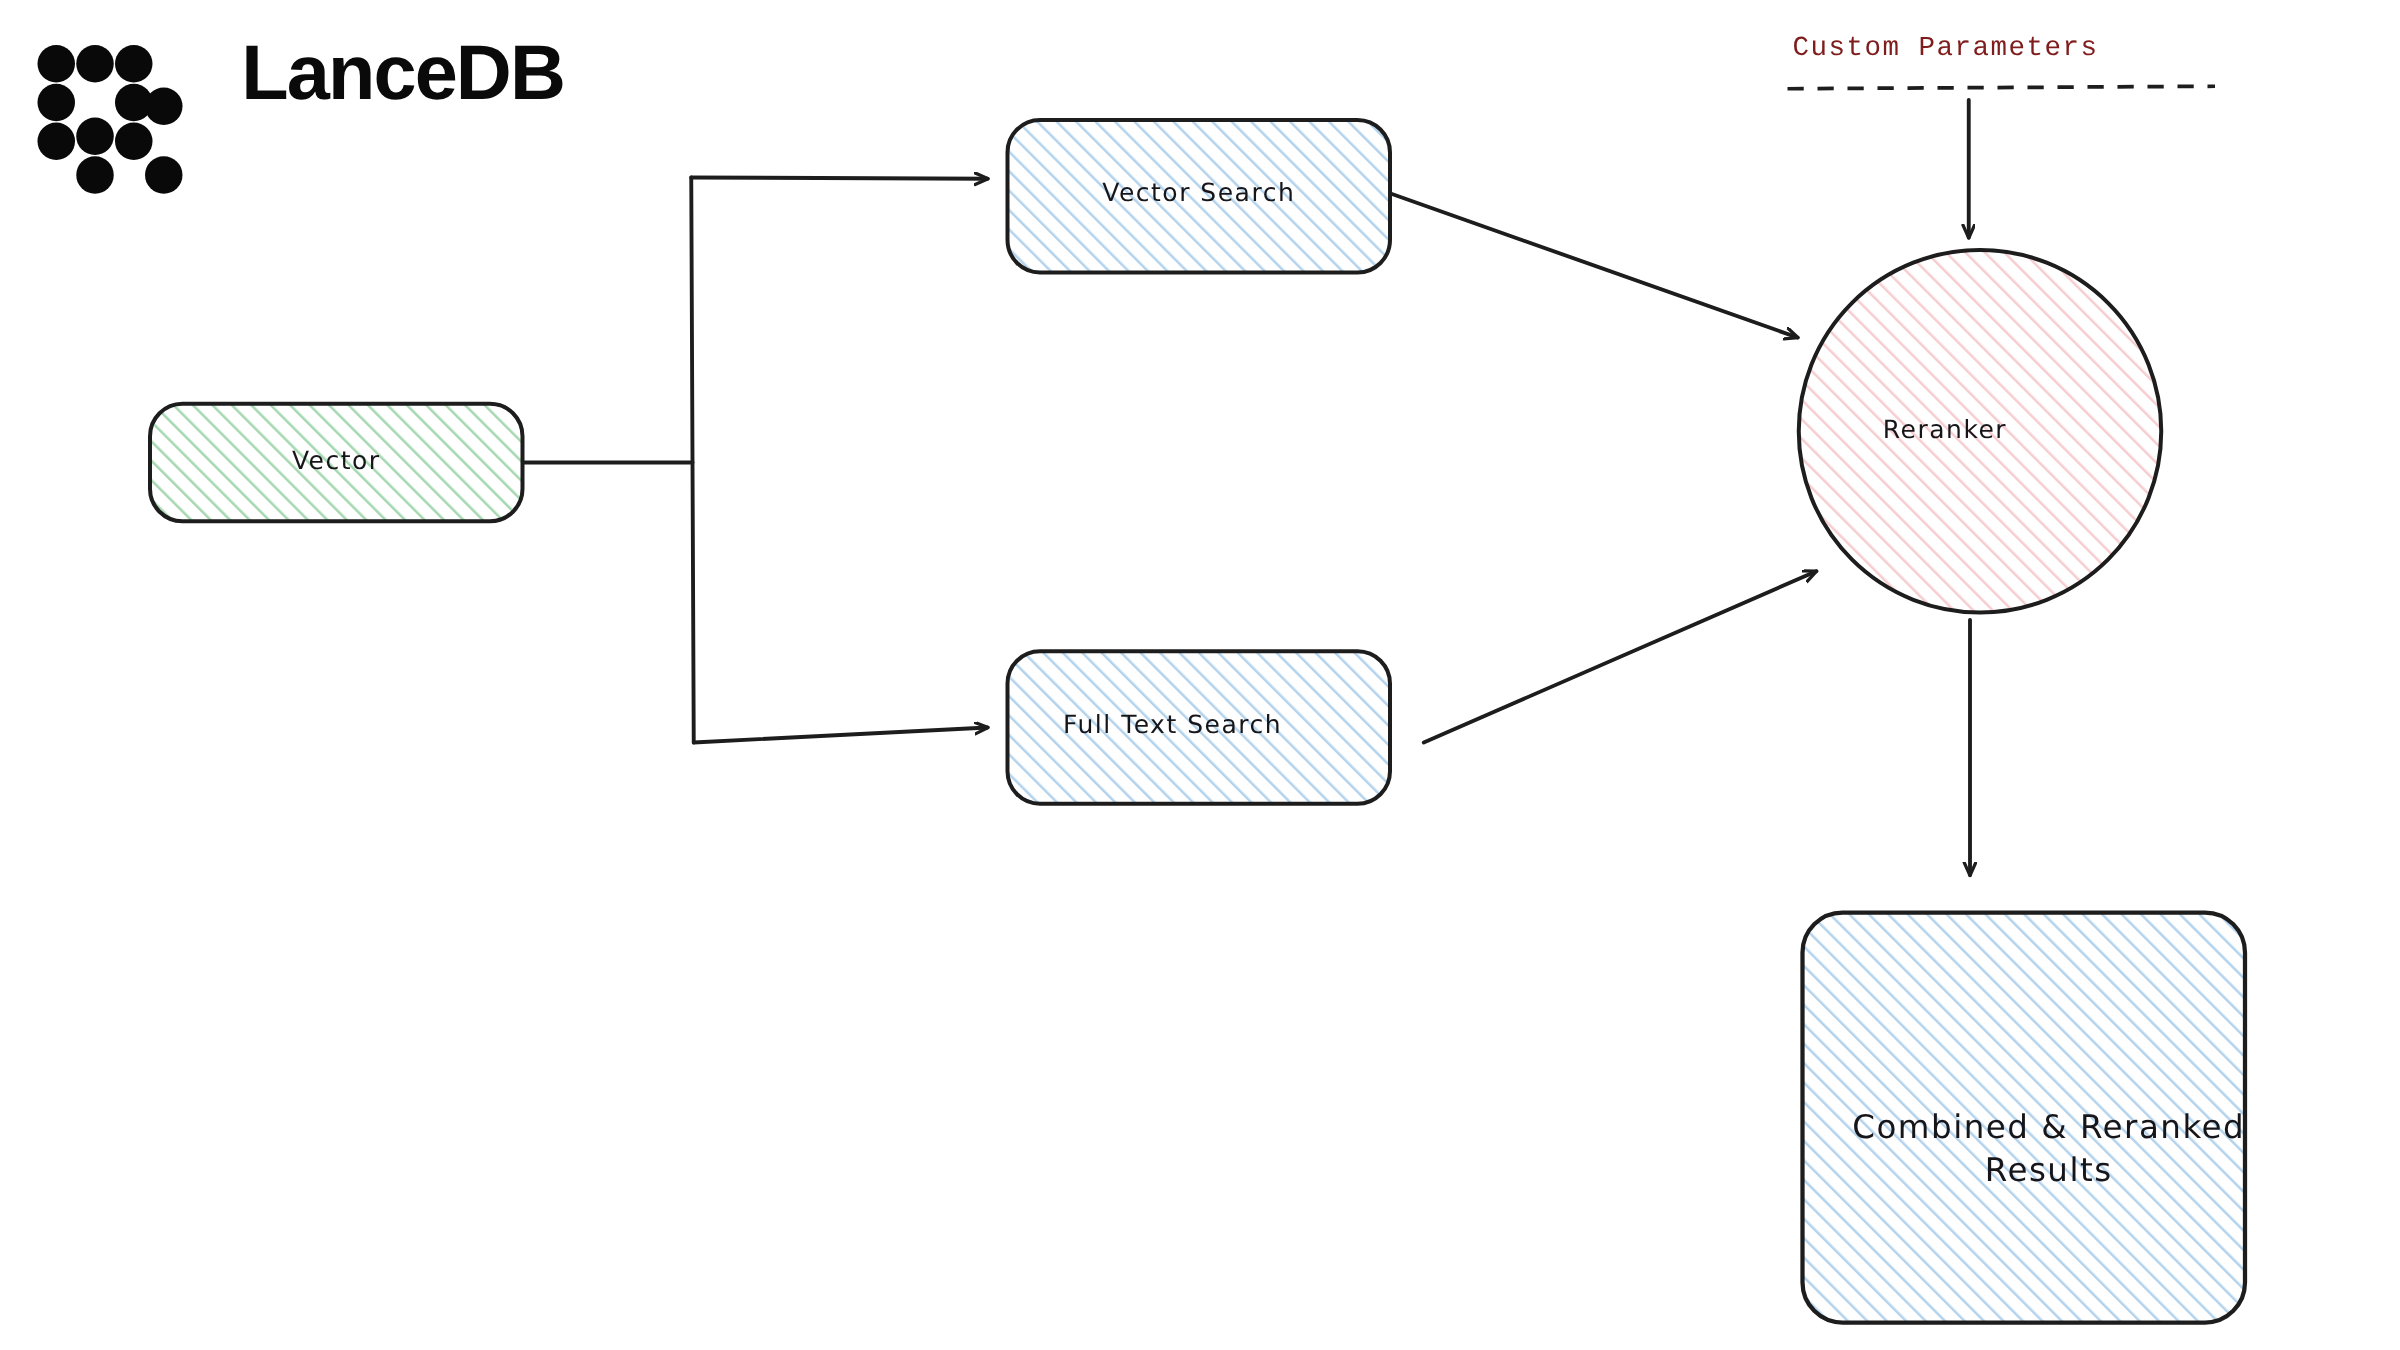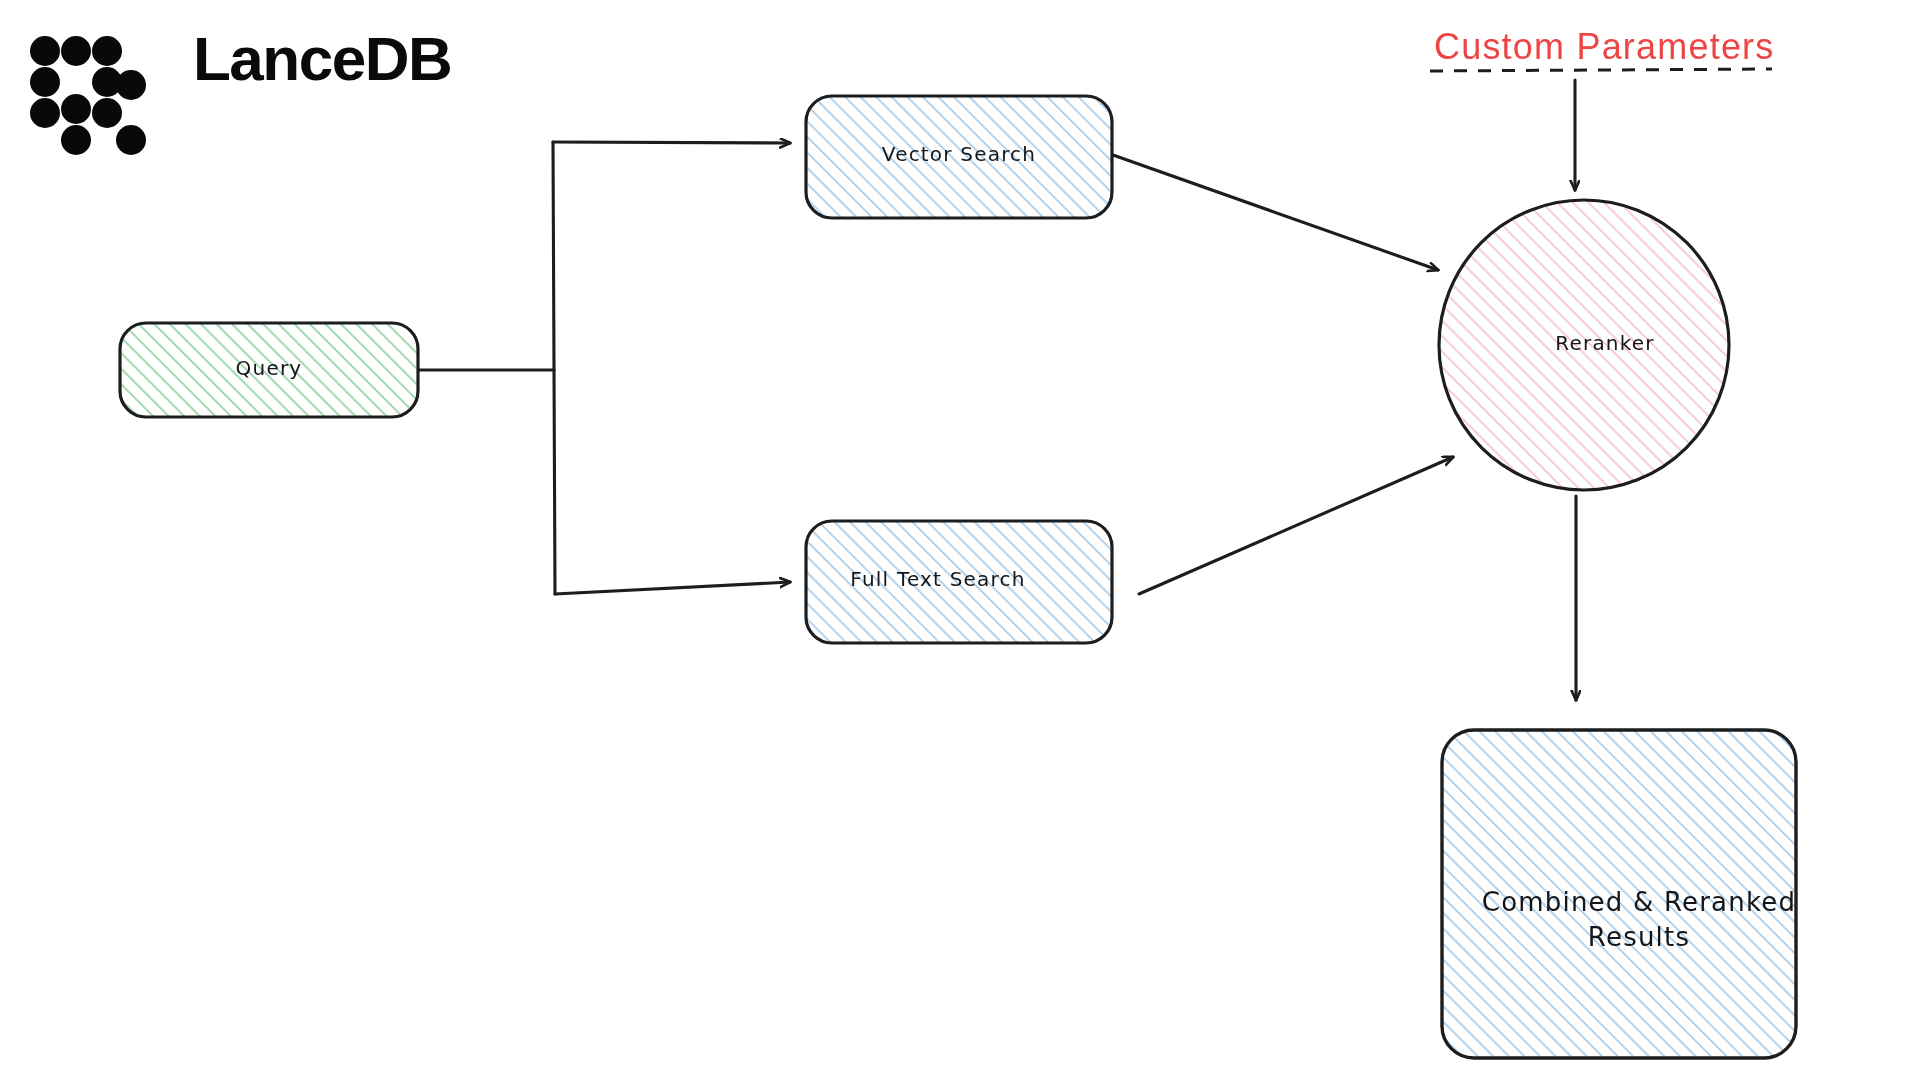--- a/index.html
+++ b/index.html
@@ -59,23 +59,23 @@
     color: #16161a;
     letter-spacing: 1.2px;
     text-align: center;
     line-height: 1.35;
     white-space: pre-line;
     pointer-events: none;
   }
   .node-label.small { font-size: 26px; }
   .param-label {
     position: absolute;
-    font-family: Liberation Sans, sans-serif;
-    font-size: 36px;
-    color: #ef4444;
+    font-family: Liberation Mono, monospace;
+    font-size: 22px;
+    color: #7f1d1d;
     letter-spacing: 1.2px;
     white-space: nowrap;
   }
 </style>
 </head>
 <body>
 
 <svg id="canvas" viewBox="0 0 1920 1080" xmlns="http://www.w3.org/2000/svg">
   <defs>
 
@@ -142,24 +142,24 @@
     <span class="dot" style="left:86px;  top:42px;"></span>
     <span class="dot" style="left:0px;   top:70px;"></span>
     <span class="dot" style="left:31px;  top:66px;"></span>
     <span class="dot" style="left:62px;  top:70px;"></span>
     <span class="dot" style="left:31px;  top:97px;"></span>
     <span class="dot" style="left:86px;  top:97px;"></span>
   </div>
   <div class="logo-text">LanceDB</div>
 </div>
 
-<div class="node-label" style="left:120px; top:355px; width:298px;">Query</div>
+<div class="node-label" style="left:120px; top:355px; width:298px;">Vector</div>
 
 <div class="node-label" style="left:806px; top:141px; width:306px;">Vector Search</div>
 
 <div class="node-label" style="left:806px; top:566px; width:264px;">Full Text Search</div>
 
-<div class="node-label" style="left:1483px; top:330px; width:244px;">Reranker</div>
+<div class="node-label" style="left:1434px; top:330px; width:244px;">Reranker</div>
 
 <div class="node-label small" style="left:1442px; top:885px; width:354px;padding-left:20px;">Combined &amp; Reranked
 Results</div>
 
 <div class="param-label" style="left:1434px; top:26px;">Custom Parameters</div>
 
 </body></html>

